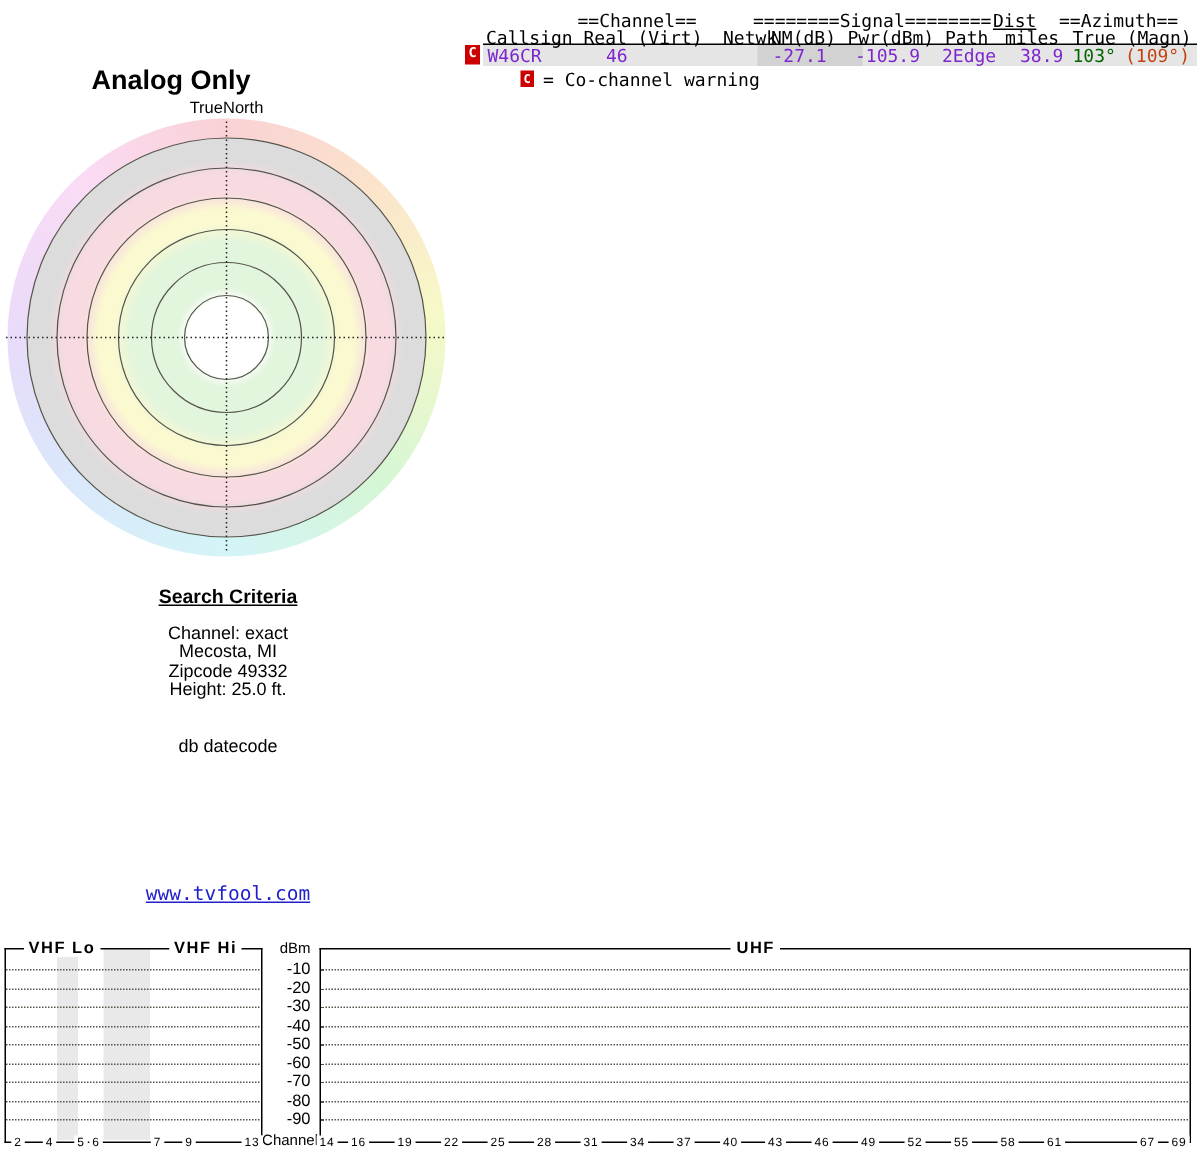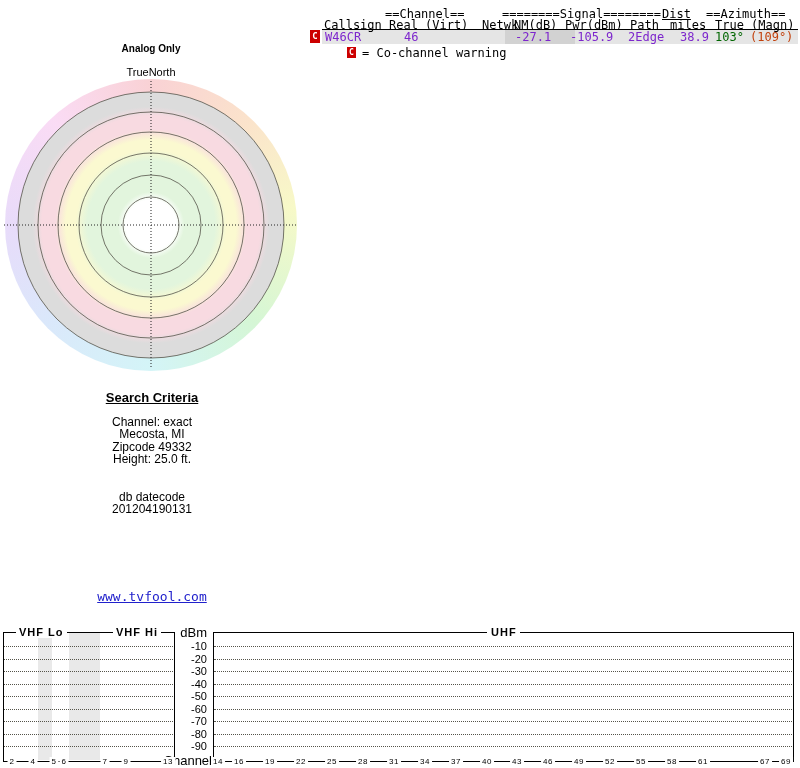--- a/index.html
+++ b/index.html
@@ -22,39 +22,39 @@
   
   .rainbow { left:5px; top:79px; width:292px; height:292px; border-radius:50%;
     background:conic-gradient(from 0deg,
       hsl(355,78%,90%), hsl(30,85%,89%) 12%, hsl(62,80%,88%) 23%,
       hsl(120,65%,90%) 37%, hsl(185,70%,90%) 50%, hsl(215,80%,92%) 63%,
       hsl(265,75%,92%) 75%, hsl(310,75%,92%) 88%, hsl(355,78%,90%)); }
   .ringdisc { left:18px; top:92px; width:266px; height:266px; border-radius:50%;
     background:radial-gradient(circle closest-side,
       #ffffff 0 19%, #e2f5dd 25% 48%, #fbf9d0 57% 64%,
       #f8dae1 72% 82%, #dcdcdc 89% 100%); }
-  .radar-title { left:61px; top:43px; width:180px; text-align:center;
-                 font-size:10px; font-weight:bold; }
+  .radar-title { left:61px; top:43px; width:180px; 
+                 font-size:18px; font-weight:bold; }
   .truenorth { left:61px; top:66px; width:180px; text-align:center; font-size:11px; }
   .nmark { left:135px; top:83px; width:12px; text-align:center; font-size:12px; color:#dd2020; }
 
   
   .criteria { left:52px; top:390px; width:200px; text-align:center; }
   .criteria h3 { font-size:13px; font-weight:bold; text-decoration:underline; margin-bottom:11px; }
   .criteria .line { font-size:12px; line-height:12.4px; }
   .criteria .datecode { margin-top:25px; }
   .sitelink { left:52px; top:589px; width:200px; text-align:center;
               font-family:"DejaVu Sans Mono", monospace; font-size:13px;
               color:#2121cc; text-decoration:underline; cursor:pointer; }
 
   
   .hline { height:1px; background:#000; }
   .vline { width:1px;  background:#000; }
   .bandlabel { font-size:11px; font-weight:bold; letter-spacing:1px; background:#fff; padding:0 3px; }
-  .axlabel { font-size:13px; line-height:12px; }
+  .axlabel { font-size:10px; line-height:12px; }
   .grayband { background:#e9e9e9; }
   .grid { position:absolute; height:0; border-top:1px dotted #55544a; }
   .ytick { position:absolute; text-align:right; font-size:11px; line-height:12px; }
   .chlabel { position:absolute; transform:translateX(-50%); font-size:8px; line-height:9px;
              letter-spacing:0.5px; background:#fff; padding:0 2px; white-space:nowrap; }
 </style>
 </head>
 <body>
 
 <div class="page">
@@ -114,21 +114,20 @@
   </svg>
 
   <div class="abs criteria">
     <h3>Search Criteria</h3>
     <div class="line">Channel: exact</div>
     <div class="line">Mecosta, MI</div>
     <div class="line">Zipcode 49332</div>
     <div class="line">Height: 25.0 ft.</div>
     <div class="datecode">
       <div class="line">db datecode</div>
-      <div class="line">201204190131</div>
     </div>
   </div>
 
   <a class="abs sitelink">www.tvfool.com</a>
 
   <div>
 
     <div class="abs grayband" style="left:38px; top:633px; width:14px; height:127px;"></div>
     <div class="abs grayband" style="left:69px; top:633px; width:31px; height:127px;"></div>
 

